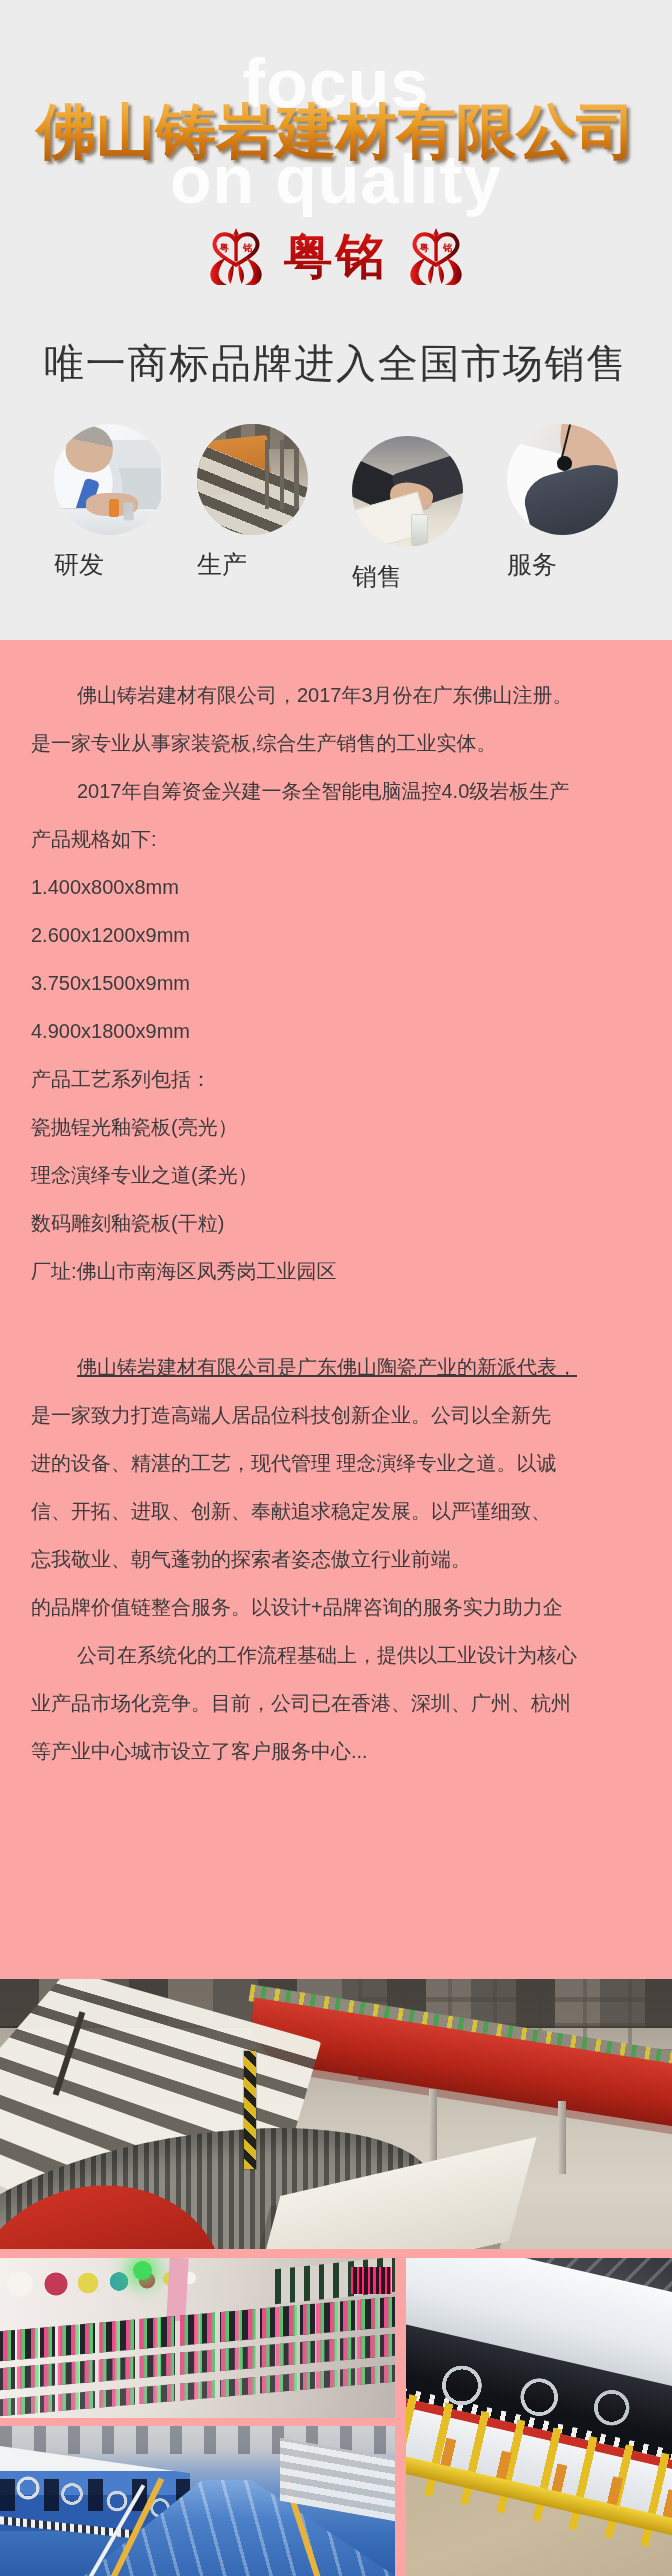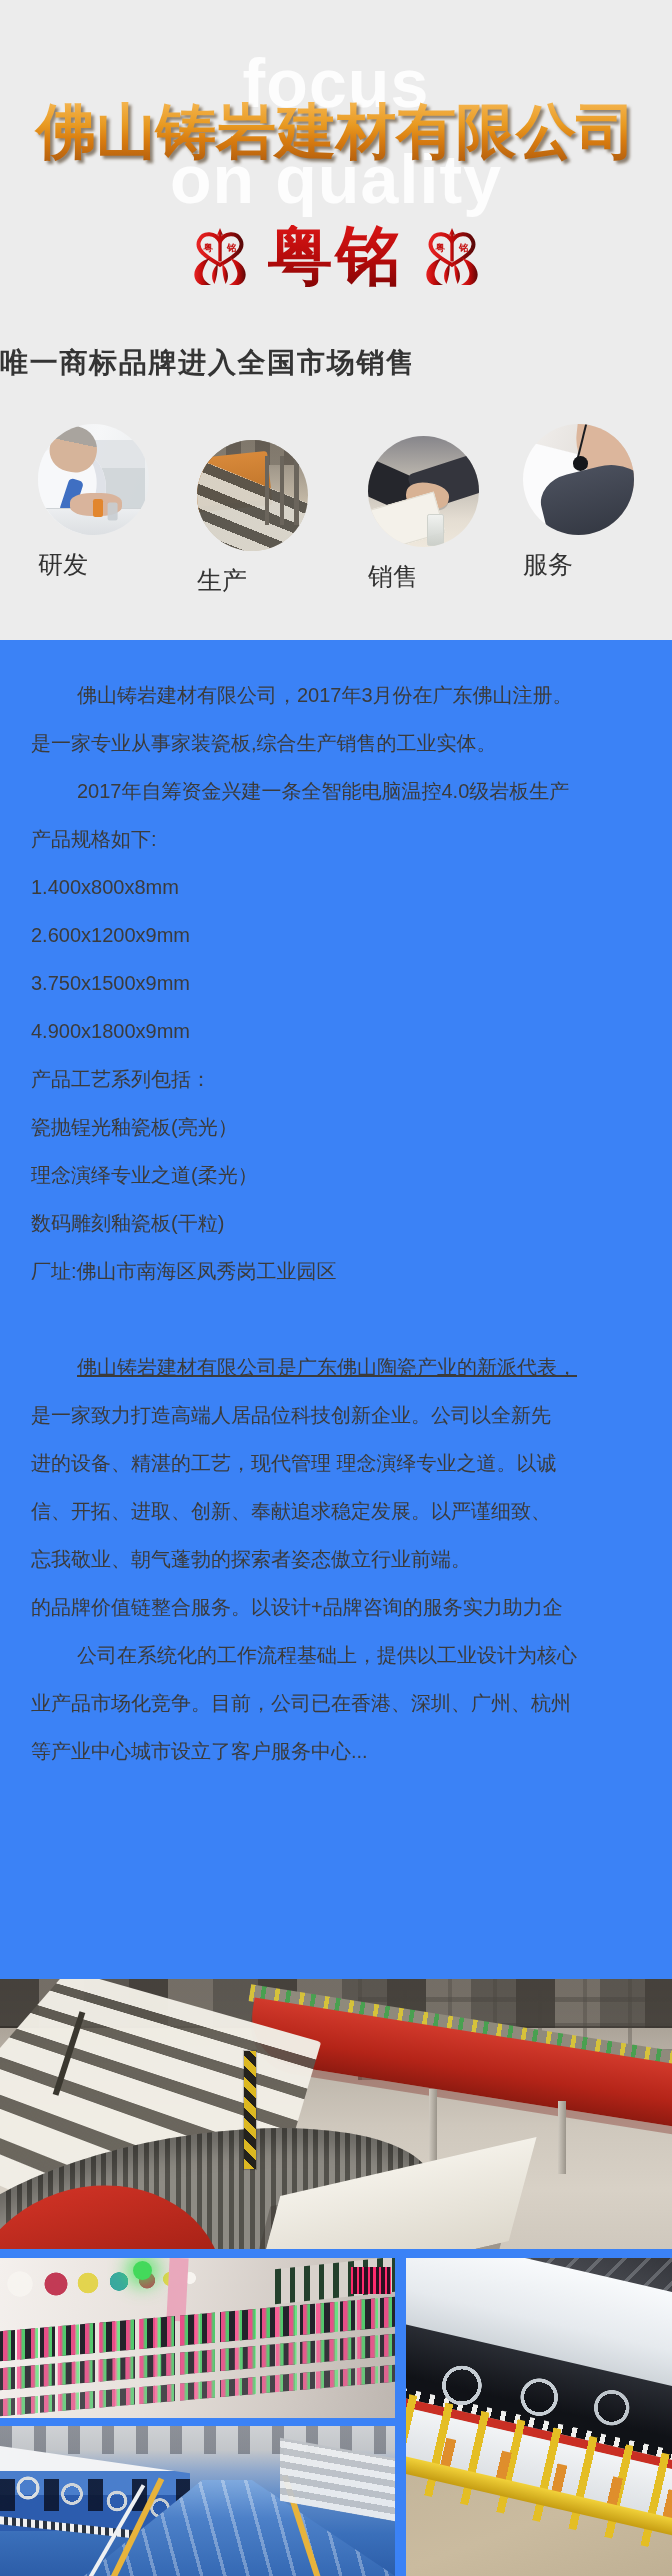--- a/index.html
+++ b/index.html
@@ -1,42 +1,42 @@
 <!DOCTYPE html>
 <html style="font-size:9px"><head>
 <meta charset="utf-8">
 <style>
   html,body{margin:0;padding:0;background:#fff;}
-  #page{position:relative;width:672px;height:2576px;overflow:hidden;background:#3b82f6;
+  #page{position:relative;width:672px;height:2576px;overflow:hidden;background:#fca5a5;
         font-family:"Liberation Sans","DejaVu Sans",sans-serif;}
 
   
   .hero{position:absolute;top:0;left:0;width:672px;height:640px;background:#ececec;overflow:hidden;}
   .wm{position:absolute;left:0;right:0;text-align:center;color:#fff;opacity:.93;
       font-weight:bold;font-size:68px;line-height:1;letter-spacing:1.1px;z-index:1;}
   .wm-top{top:49px;}
   .wm-bottom{top:145px;}
   .title{position:absolute;top:102px;left:0;right:0;margin:0;text-align:center;z-index:2;
          font-size:60px;line-height:60px;font-weight:800;color:#d8820f;
          filter:drop-shadow(3.4px 3.9px 1.7px rgba(62,40,12,.55));}
   @supports ((-webkit-background-clip:text) or (background-clip:text)){
     .title{background:linear-gradient(180deg,#f4b44e 0%,#e89a22 38%,#d87c10 64%,#b45f0e 100%);
            -webkit-background-clip:text;background-clip:text;color:transparent;}
   }
   .brand-row{position:absolute;top:223px;left:0;right:0;height:65px;z-index:2;
              display:flex;align-items:center;justify-content:center;}
   .logo-svg{width:58px;height:58px;display:block;}
-  .wordmark{font-size:65px;line-height:62px;font-weight:800;letter-spacing:3.4px;
+  .wordmark{font-size:49px;line-height:62px;font-weight:800;letter-spacing:3.4px;
             margin:0 19px;color:#b80d0d;}
   @supports ((-webkit-background-clip:text) or (background-clip:text)){
     .wordmark{background:linear-gradient(180deg,#d81414 0%,#b50b0b 55%,#860505 100%);
               -webkit-background-clip:text;background-clip:text;color:transparent;}
   }
-  .tagline{position:absolute;top:343px;left:0;right:0;margin:0;
-           font-size:28px;line-height:40px;font-weight:700;letter-spacing:1.7px;color:#343434;}
+  .tagline{position:absolute;top:343px;left:0;right:0;margin:0;text-align:center;
+           font-size:40px;line-height:40px;font-weight:400;letter-spacing:1.7px;color:#343434;}
   .features{position:absolute;top:424px;left:0;right:0;display:flex;justify-content:center;gap:32px;}
   .feature{width:111px;text-align:left;}
   .circle{position:relative;width:111px;height:111px;border-radius:50%;overflow:hidden;}
   .circle div{position:absolute;}
   .feature figcaption{margin-top:15.7px;font-size:25px;line-height:27px;color:#333;}
 
   
   .art-lab{background:linear-gradient(115deg,#eef0f2 0%,#f6f7f8 40%,#e7eaec 100%);}
   .lab-equip{right:4.5px;top:15.7px;width:63px;height:69px;border-radius:2.2px;opacity:.9;
              background:linear-gradient(180deg,#dfe3e6 0 40%,#cfd4d8 40% 100%);
@@ -265,21 +265,21 @@
           <div class="lab-person"></div>
           <div class="lab-head"></div>
           <div class="lab-collar"></div>
           <div class="lab-bench"></div>
           <div class="lab-hands"></div>
           <div class="lab-vial"></div>
         </div>
         <figcaption>研发</figcaption>
       </figure>
 
-      <figure class="feature" style="margin:16px">
+      <figure class="feature" style="margin:0">
         <div class="circle art-factory">
           <div class="fac-roof"></div>
           <div class="fac-machine"></div>
           <div class="fac-line"></div>
           <div class="fac-posts"></div>
         </div>
         <figcaption>生产</figcaption>
       </figure>
 
       <figure class="feature" style="margin:12px">

